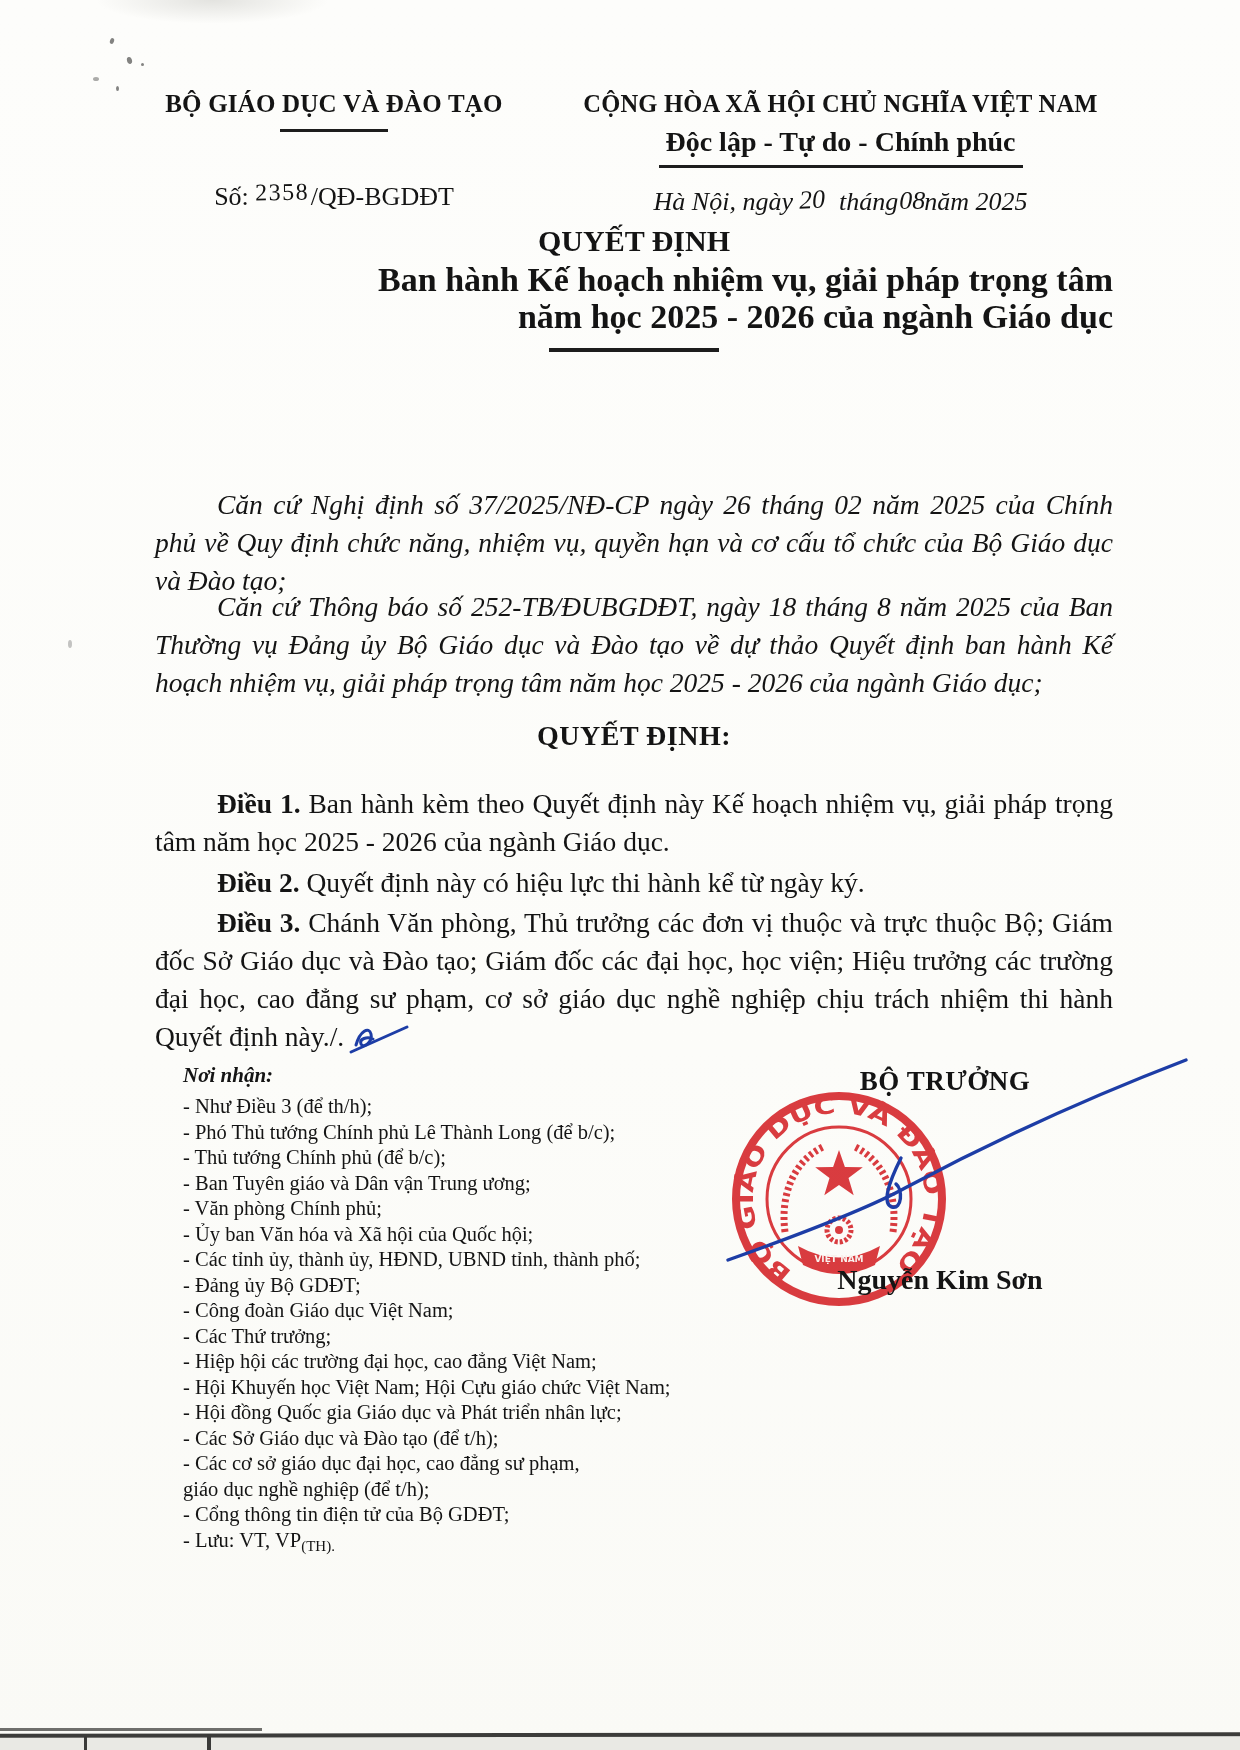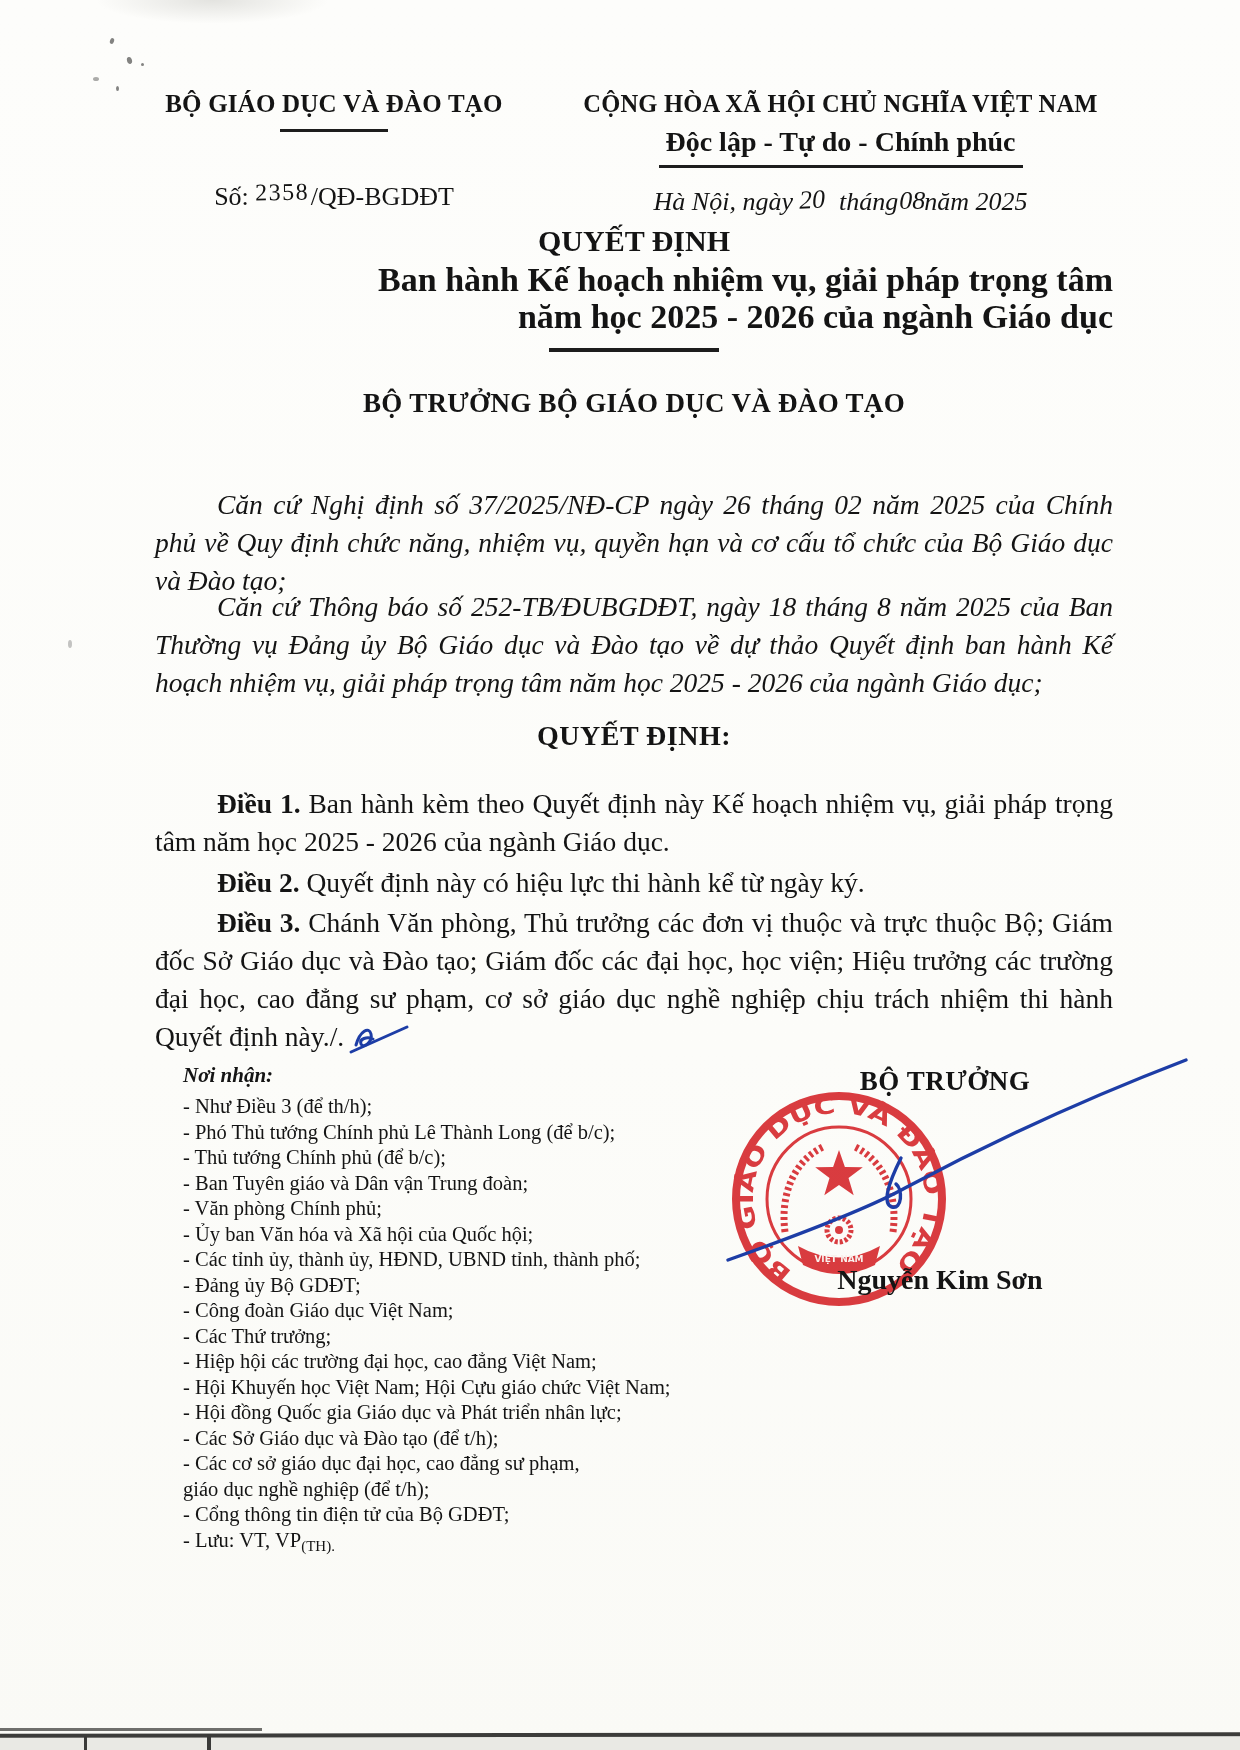--- a/index.html
+++ b/index.html
@@ -79,21 +79,20 @@
     <div class="rule2"></div>
     <div class="date-line"><span>Hà Nội, ngày</span><span class="hand-day">20</span><span>tháng</span><span class="hand-month">08</span><span>năm 2025</span></div>
   </div>
 
   <div class="abs ctr title-kind">QUYẾT ĐỊNH</div>
   <div class="abs ctr title-sub">
     <div>Ban hành Kế hoạch nhiệm vụ, giải pháp trọng tâm</div>
     <div>năm học 2025 - 2026 của ngành Giáo dục</div>
   </div>
   <div class="abs title-rule"></div>
-  <div class="abs ctr authority">BỘ TRƯỞNG BỘ GIÁO DỤC VÀ ĐÀO TẠO</div>
 
   <p class="abs para italic" id="p1">Căn cứ Nghị định số 37/2025/NĐ-CP ngày 26 tháng 02 năm 2025 của Chính phủ về Quy định chức năng, nhiệm vụ, quyền hạn và cơ cấu tổ chức của Bộ Giáo dục và Đào tạo;</p>
   <p class="abs para italic" id="p2">Căn cứ Thông báo số 252-TB/ĐUBGDĐT, ngày 18 tháng 8 năm 2025 của Ban Thường vụ Đảng ủy Bộ Giáo dục và Đào tạo về dự thảo Quyết định ban hành Kế hoạch nhiệm vụ, giải pháp trọng tâm năm học 2025 - 2026 của ngành Giáo dục;</p>
 
   <div class="abs ctr qd-heading">QUYẾT ĐỊNH:</div>
 
   <p class="abs para" id="a1"><b>Điều 1.</b> <span>Ban hành kèm theo Quyết định này Kế hoạch nhiệm vụ, giải pháp trọng tâm năm học 2025 - 2026 của ngành Giáo dục.</span></p>
   <p class="abs para" id="a2"><b>Điều 2.</b> <span>Quyết định này có hiệu lực thi hành kể từ ngày ký.</span></p>
   <p class="abs para" id="a3"><b>Điều 3.</b> <span>Chánh Văn phòng, Thủ trưởng các đơn vị thuộc và trực thuộc Bộ; Giám đốc Sở Giáo dục và Đào tạo; Giám đốc các đại học, học viện; Hiệu trưởng các trường đại học, cao đẳng sư phạm, cơ sở giáo dục nghề nghiệp chịu trách nhiệm thi hành Quyết định này./.</span><svg class="paraph" width="64" height="40" viewBox="0 0 64 40">
         <g fill="none" stroke="#1d3da6" stroke-width="3" stroke-linecap="round">
@@ -101,21 +100,21 @@
           <path d="M 3 34 L 59 9"></path>
         </g>
       </svg></p>
 
   <div class="abs recipients">
     <div class="rec-heading">Nơi nhận:</div>
     <ul class="rec-list">
       <li>- Như Điều 3 (để th/h);</li>
       <li>- Phó Thủ tướng Chính phủ Lê Thành Long (để b/c);</li>
       <li>- Thủ tướng Chính phủ (để b/c);</li>
-      <li>- Ban Tuyên giáo và Dân vận Trung đoàn;</li>
+      <li>- Ban Tuyên giáo và Dân vận Trung ương;</li>
       <li>- Văn phòng Chính phủ;</li>
       <li>- Ủy ban Văn hóa và Xã hội của Quốc hội;</li>
       <li>- Các tỉnh ủy, thành ủy, HĐND, UBND tỉnh, thành phố;</li>
       <li>- Đảng ủy Bộ GDĐT;</li>
       <li>- Công đoàn Giáo dục Việt Nam;</li>
       <li>- Các Thứ trưởng;</li>
       <li>- Hiệp hội các trường đại học, cao đẳng Việt Nam;</li>
       <li>- Hội Khuyến học Việt Nam; Hội Cựu giáo chức Việt Nam;</li>
       <li>- Hội đồng Quốc gia Giáo dục và Phát triển nhân lực;</li>
       <li>- Các Sở Giáo dục và Đào tạo (để t/h);</li>

